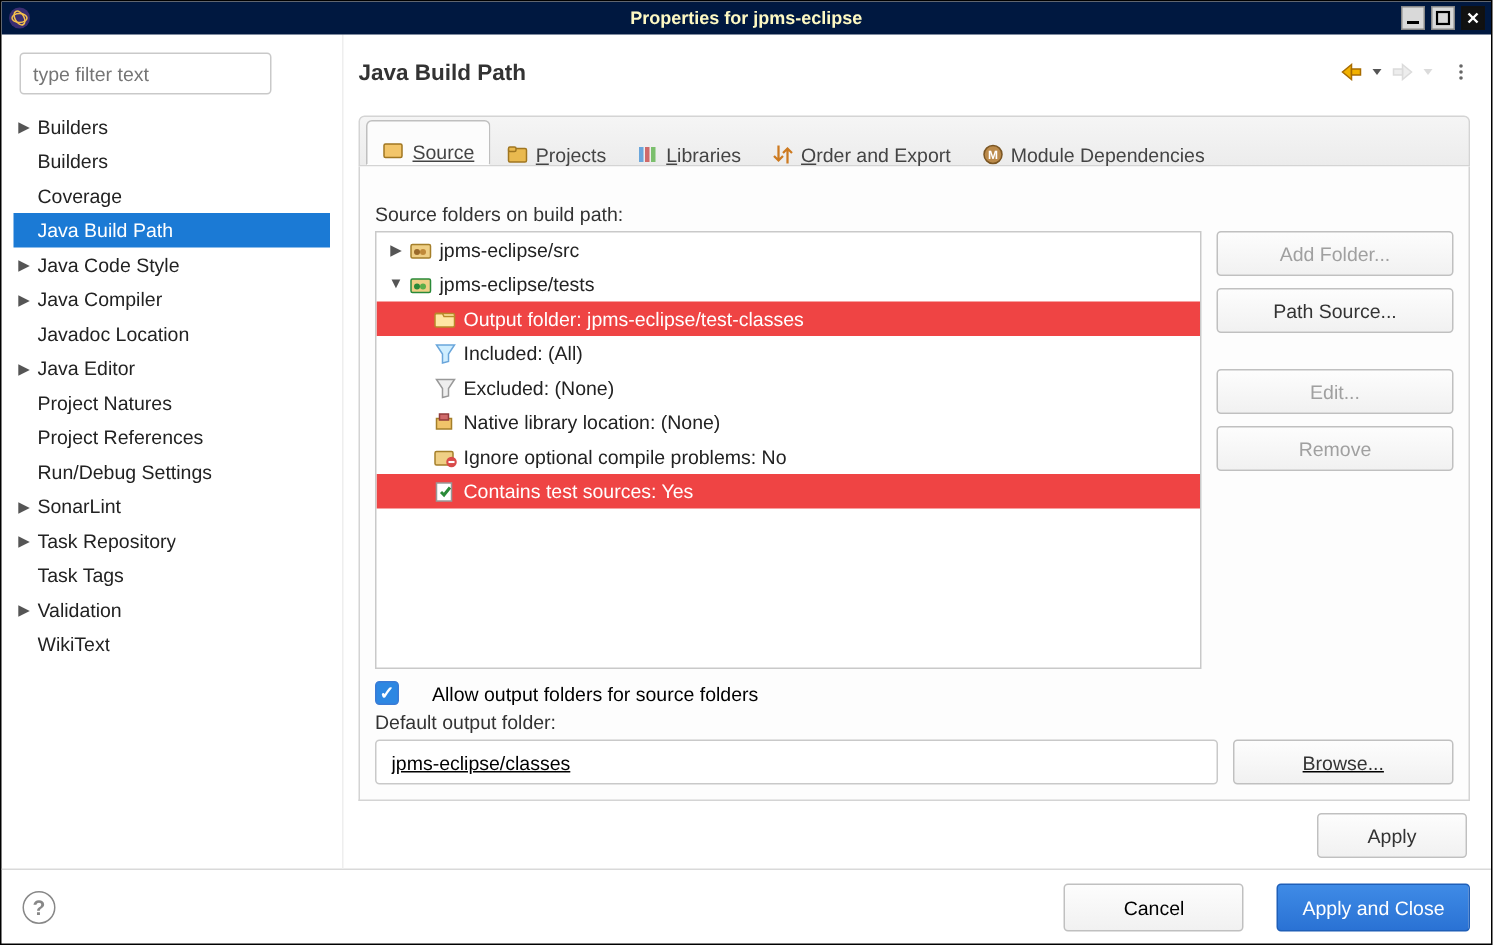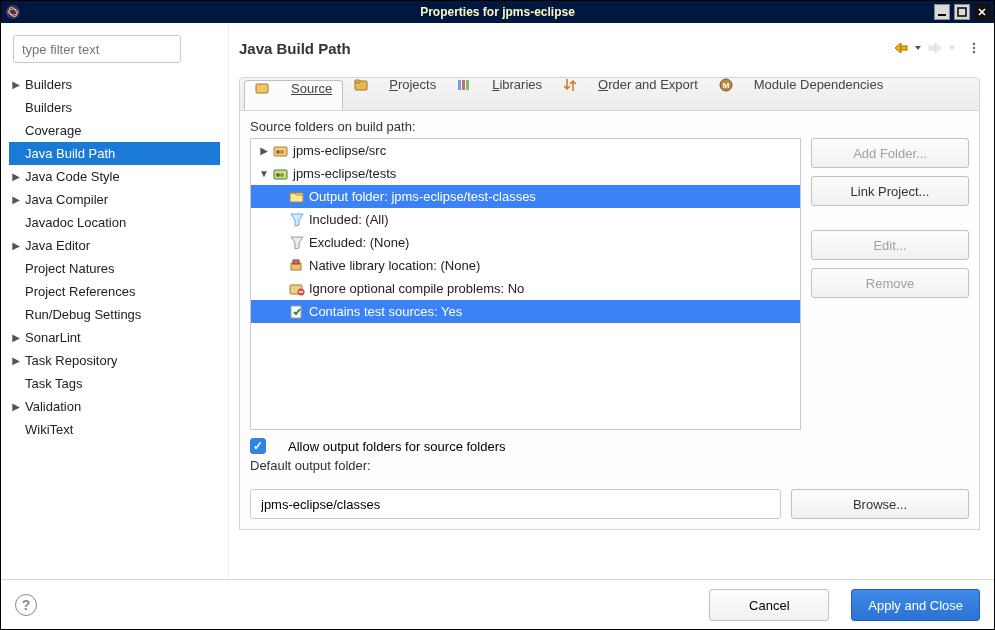--- a/index.html
+++ b/index.html
@@ -16,42 +16,42 @@
   .nav-row { display: flex; align-items: center; height: 23px; cursor: default; }
   .expand { width: 14px; display: inline-flex; justify-content: center; color: #555; font-size: 10px; margin-right: 2px; }
   .nav-row.indent .expand { visibility: hidden; }
   .nav-row.selected { background: #1b7ad5; color: #fff; }
   .nav-row span.lbl { white-space: nowrap; overflow: hidden; text-overflow: ellipsis; }
   .main { flex: 1; padding: 10px 14px 0 10px; }
   .main-header { display: flex; align-items: center; height: 30px; }
   .main-title { font-size: 15px; font-weight: 600; color: #333; flex: 1; }
   .hdr-icons { display: flex; gap: 6px; align-items: center; }
   .tabbar { display: flex; align-items: center; background: linear-gradient(#f5f5f5,#ececec); border: 1px solid #d4d4d4; border-bottom: 1px solid #d4d4d4; border-radius: 4px 4px 0 0; height: 34px; padding: 0 4px; margin-top: 14px; }
-  .tab { display: flex; align-items: flex-start; gap: 20px; padding: 0 10px; height: 34px; font-size: 13px; color: #444; cursor: default; }
+  .tab { display: flex; align-items: flex-end; gap: 4px; padding: 0 10px; height: 34px; font-size: 13px; color: #444; cursor: default; }
   .tab.active { border: 1px solid #bfbfbf; border-bottom: 1px solid #fdfdfd; background: #fcfcfc; border-radius: 4px 4px 0 0; margin-bottom: -1px; height: 30px; padding: 0 10px; }
   .tab .u { text-decoration: underline; }
   .tab-icon { width: 16px; height: 16px; display: inline-flex; }
   .source-body { border: 1px solid #d4d4d4; border-top: none; padding: 8px 10px 10px 10px; background: #fdfdfd; }
-  .section-label { font-size: 13px; color: #333; margin: 0 0 4px 0; }
+  .section-label { font-size: 13px; color: #333; margin: 16px 0 4px 0; }
   .layout-row { display: flex; gap: 10px; }
   .tree-panel { flex: 1; border: 1px solid #c9c9c9; background: #fff; height: 292px; overflow: hidden; }
   .side-btns { width: 158px; display: flex; flex-direction: column; gap: 8px; }
   .btn { height: 30px; border: 1px solid #c0c0c0; background: linear-gradient(#fdfdfd,#f1f1f1); border-radius: 3px; font-size: 13px; color: #333; display: flex; align-items: center; justify-content: center; cursor: default; }
   .btn.disabled { color: #a0a0a0; }
   .tree { font-size: 13px; color: #222; }
   .trow { display: flex; align-items: center; height: 23px; padding-left: 6px; }
   .trow .tw { width: 14px; display: inline-flex; justify-content: center; font-size: 10px; color: #555; }
   .trow .ico { width: 16px; height: 16px; margin: 0 4px 0 2px; display: inline-flex; }
-  .trow.sel { background: #3b82f6; color: #fff; }
+  .trow.sel { background: #ef4444; color: #fff; }
   .ind1 { padding-left: 6px; }
   .ind2 { padding-left: 36px; }
   .check-row { display: flex; align-items: center; gap: 22px; font-size: 13px; margin-top: 8px; }
   .checkbox { width: 16px; height: 16px; border: 1px solid #3a7bd5; border-radius: 3px; background: #2d87e2; display: inline-flex; align-items: center; justify-content: center; }
   .checkbox::after { content: "✓"; color: #fff; font-size: 12px; font-weight: bold; }
-  .outfolder-row { display: flex; gap: 10px; margin-top: 16px; }
+  .outfolder-row { display: flex; gap: 10px; margin-top: 4px; text-decoration: underline; }
   .text-field { flex: 1; height: 30px; border: 1px solid #c9c9c9; border-radius: 3px; padding: 4px 10px; font-size: 13px; background: #fff; }
   .right-actions { display: flex; justify-content: flex-end; padding: 8px 2px 0 0; }
   .footer { border-top: 1px solid #d9d9d9; height: 51px; display: flex; align-items: center; padding: 0 14px; }
   .help-icon { width: 22px; height: 22px; border: 1.5px solid #888; border-radius: 50%; display: flex; align-items: center; justify-content: center; color: #888; font-size: 14px; font-weight: bold; }
   .footer .spacer { flex: 1; }
   .fbtn { height: 32px; min-width: 120px; padding: 0 16px; border: 1px solid #c0c0c0; background: linear-gradient(#fdfdfd,#f1f1f1); border-radius: 3px; font-size: 13px; margin-left: 22px; display: flex; align-items: center; justify-content: center; cursor: default; }
   .fbtn.primary { background: linear-gradient(#3f8be6,#2a72d4); border-color: #1f5fb8; color: #fff; }
   svg { display: block; }
 </style>
 </head>
@@ -318,38 +318,41 @@
                     <rect x="2" y="2" width="10" height="12" fill="#fff" stroke="#999"></rect>
                     <path d="M5 8 L7 10 L11 5" fill="none" stroke="#2a8a38" stroke-width="2"></path>
                   </svg>
                 </span>
               <span>Contains test sources: Yes</span>
             </div>
           </div>
         </div>
         <div class="side-btns">
           <div class="btn disabled">Add Folder...</div>
-          <div class="btn">Link Project...</div>
+          <div class="btn">Path Source...</div>
           <div style="height:8px"></div>
           <div class="btn disabled">Edit...</div>
           <div class="btn disabled">Remove</div>
         </div>
       </div>
 
       <div class="check-row">
         <span class="checkbox"></span>
         <span>Allow output folders for source folders</span>
       </div>
       <div class="section-label" style="margin-top:4px">Default output folder:</div>
       <div class="outfolder-row">
         <input class="text-field" value="jpms-eclipse/classes" style="">
-        <div class="btn" style="width:178px">Browse...</div>
+        <div class="btn" style="width:147px">Browse...</div>
       </div>
     </div>
 
+    <div class="right-actions">
+      <div class="btn" style="width:100px">Apply</div>
+    </div>
   </div>
 </div>
 
 <div class="footer">
   <div class="help-icon">?</div>
   <div class="spacer"></div>
   <div class="fbtn">Cancel</div>
   <div class="fbtn primary">Apply and Close</div>
 </div>
 

